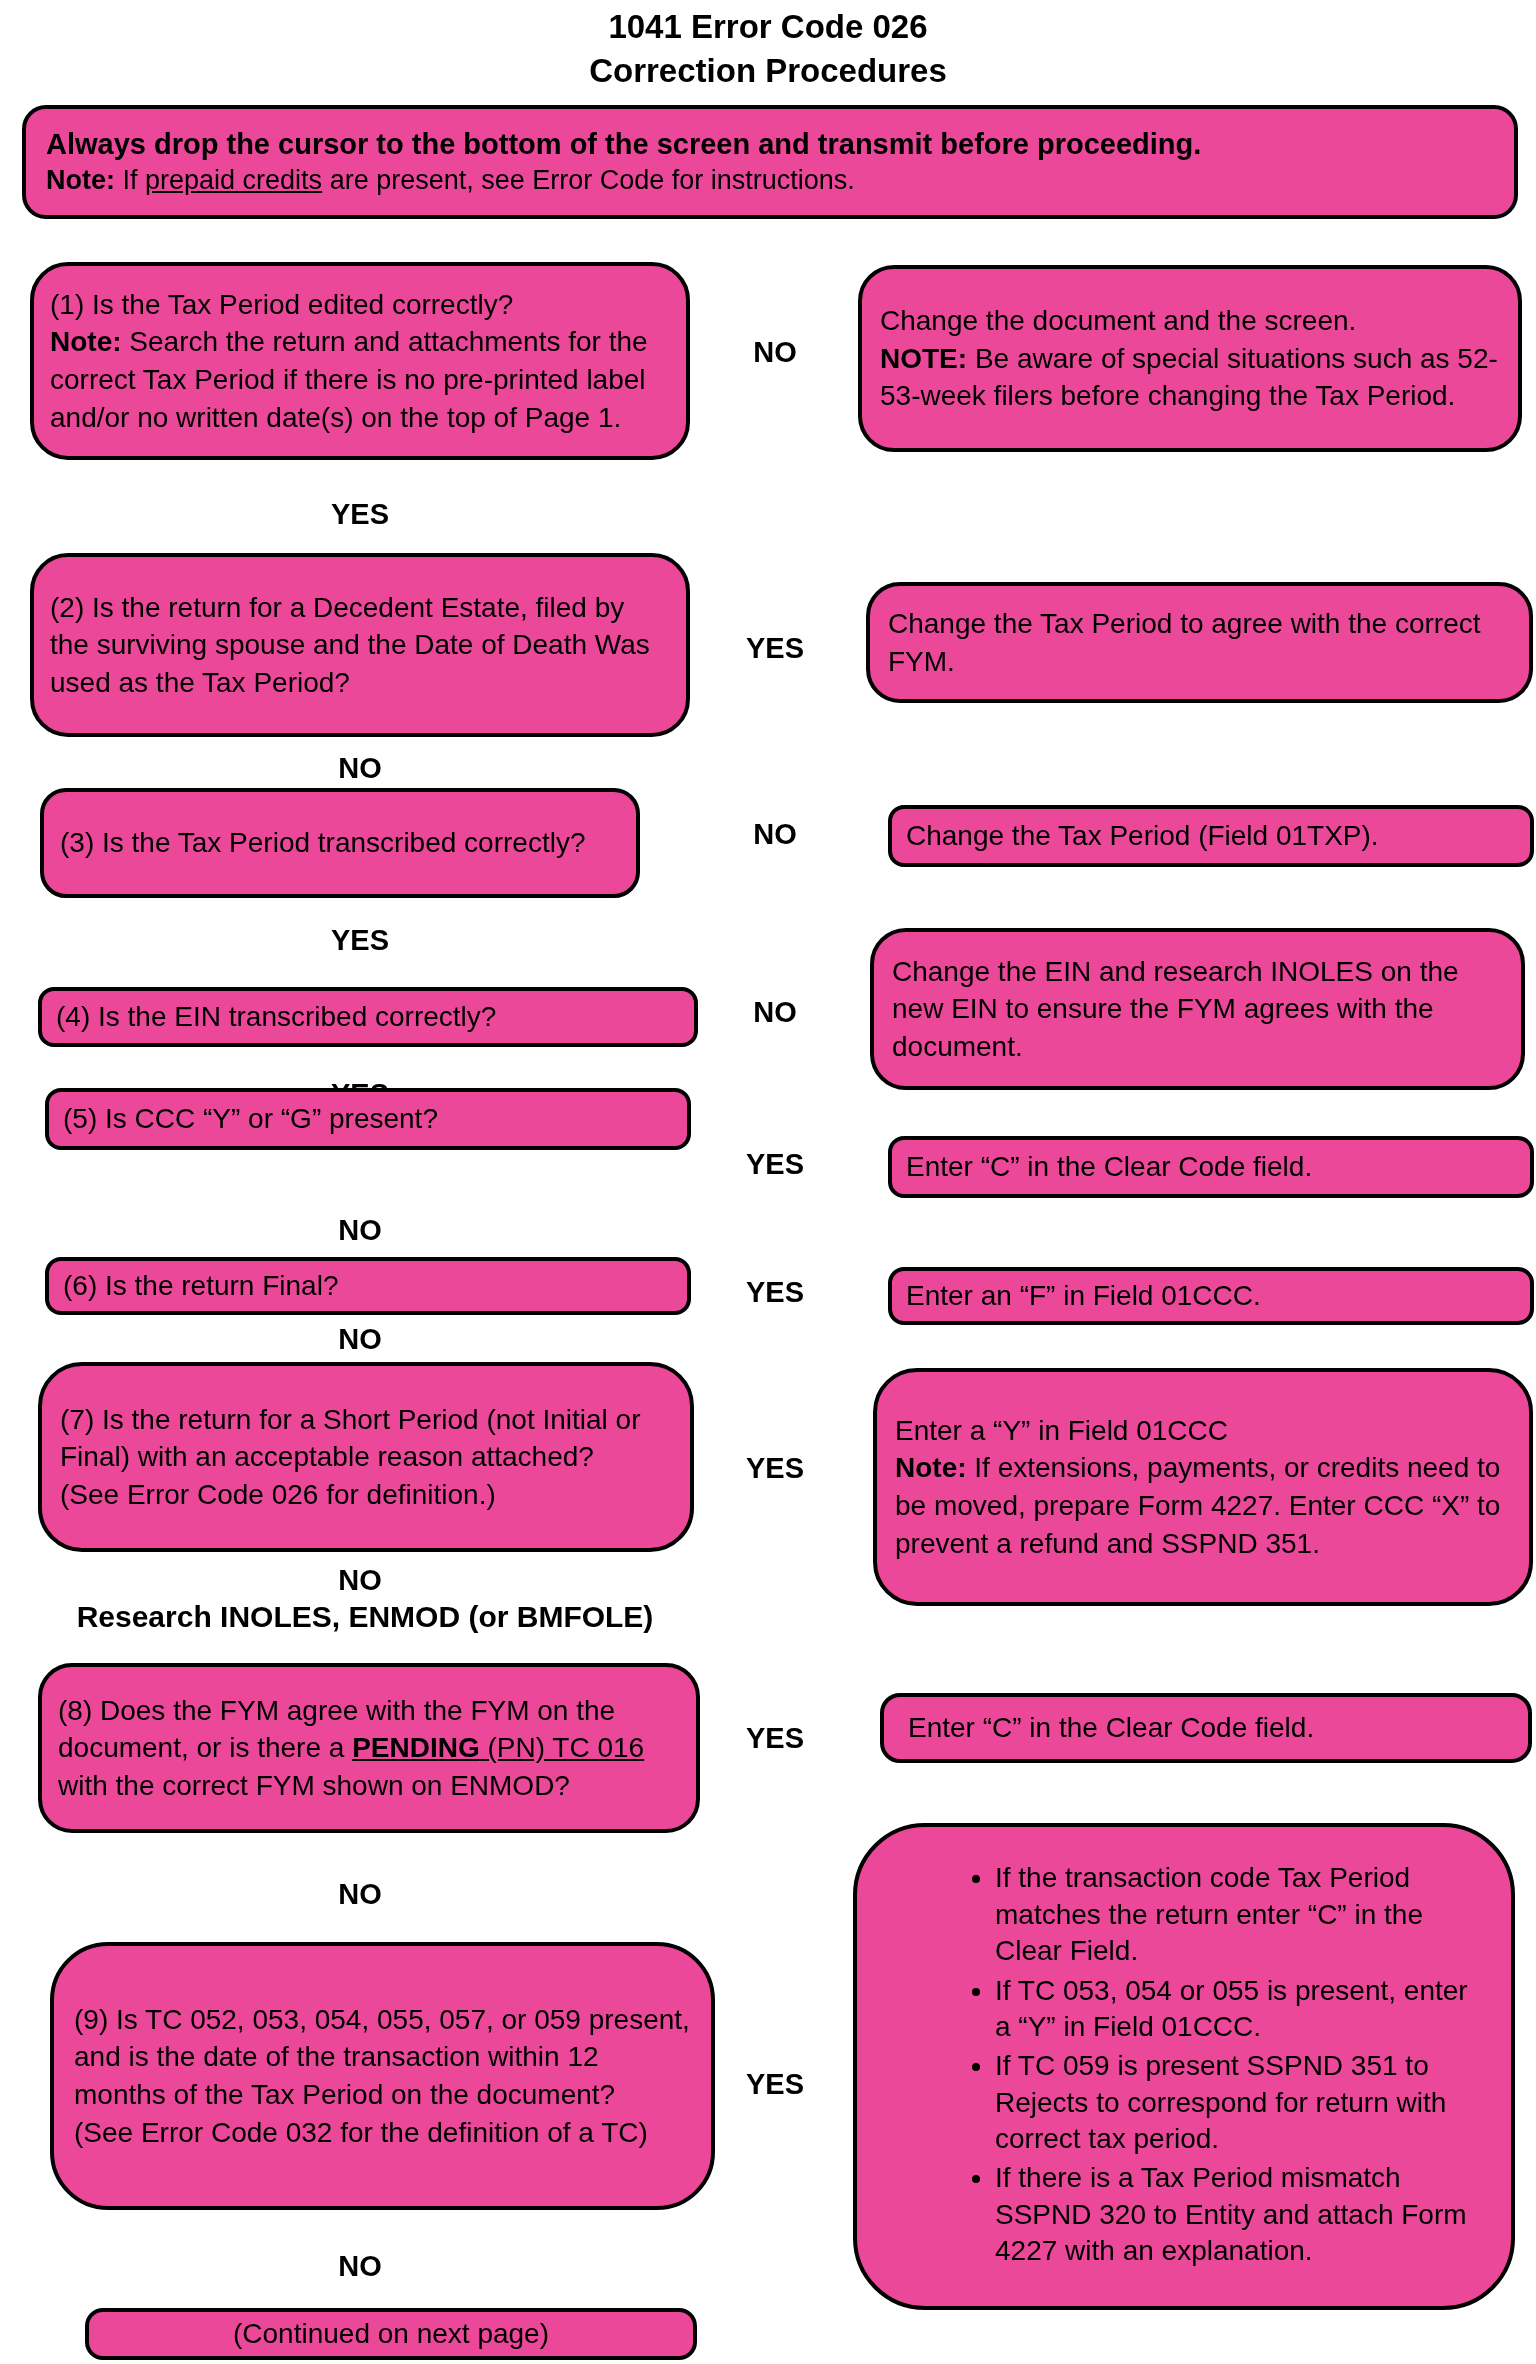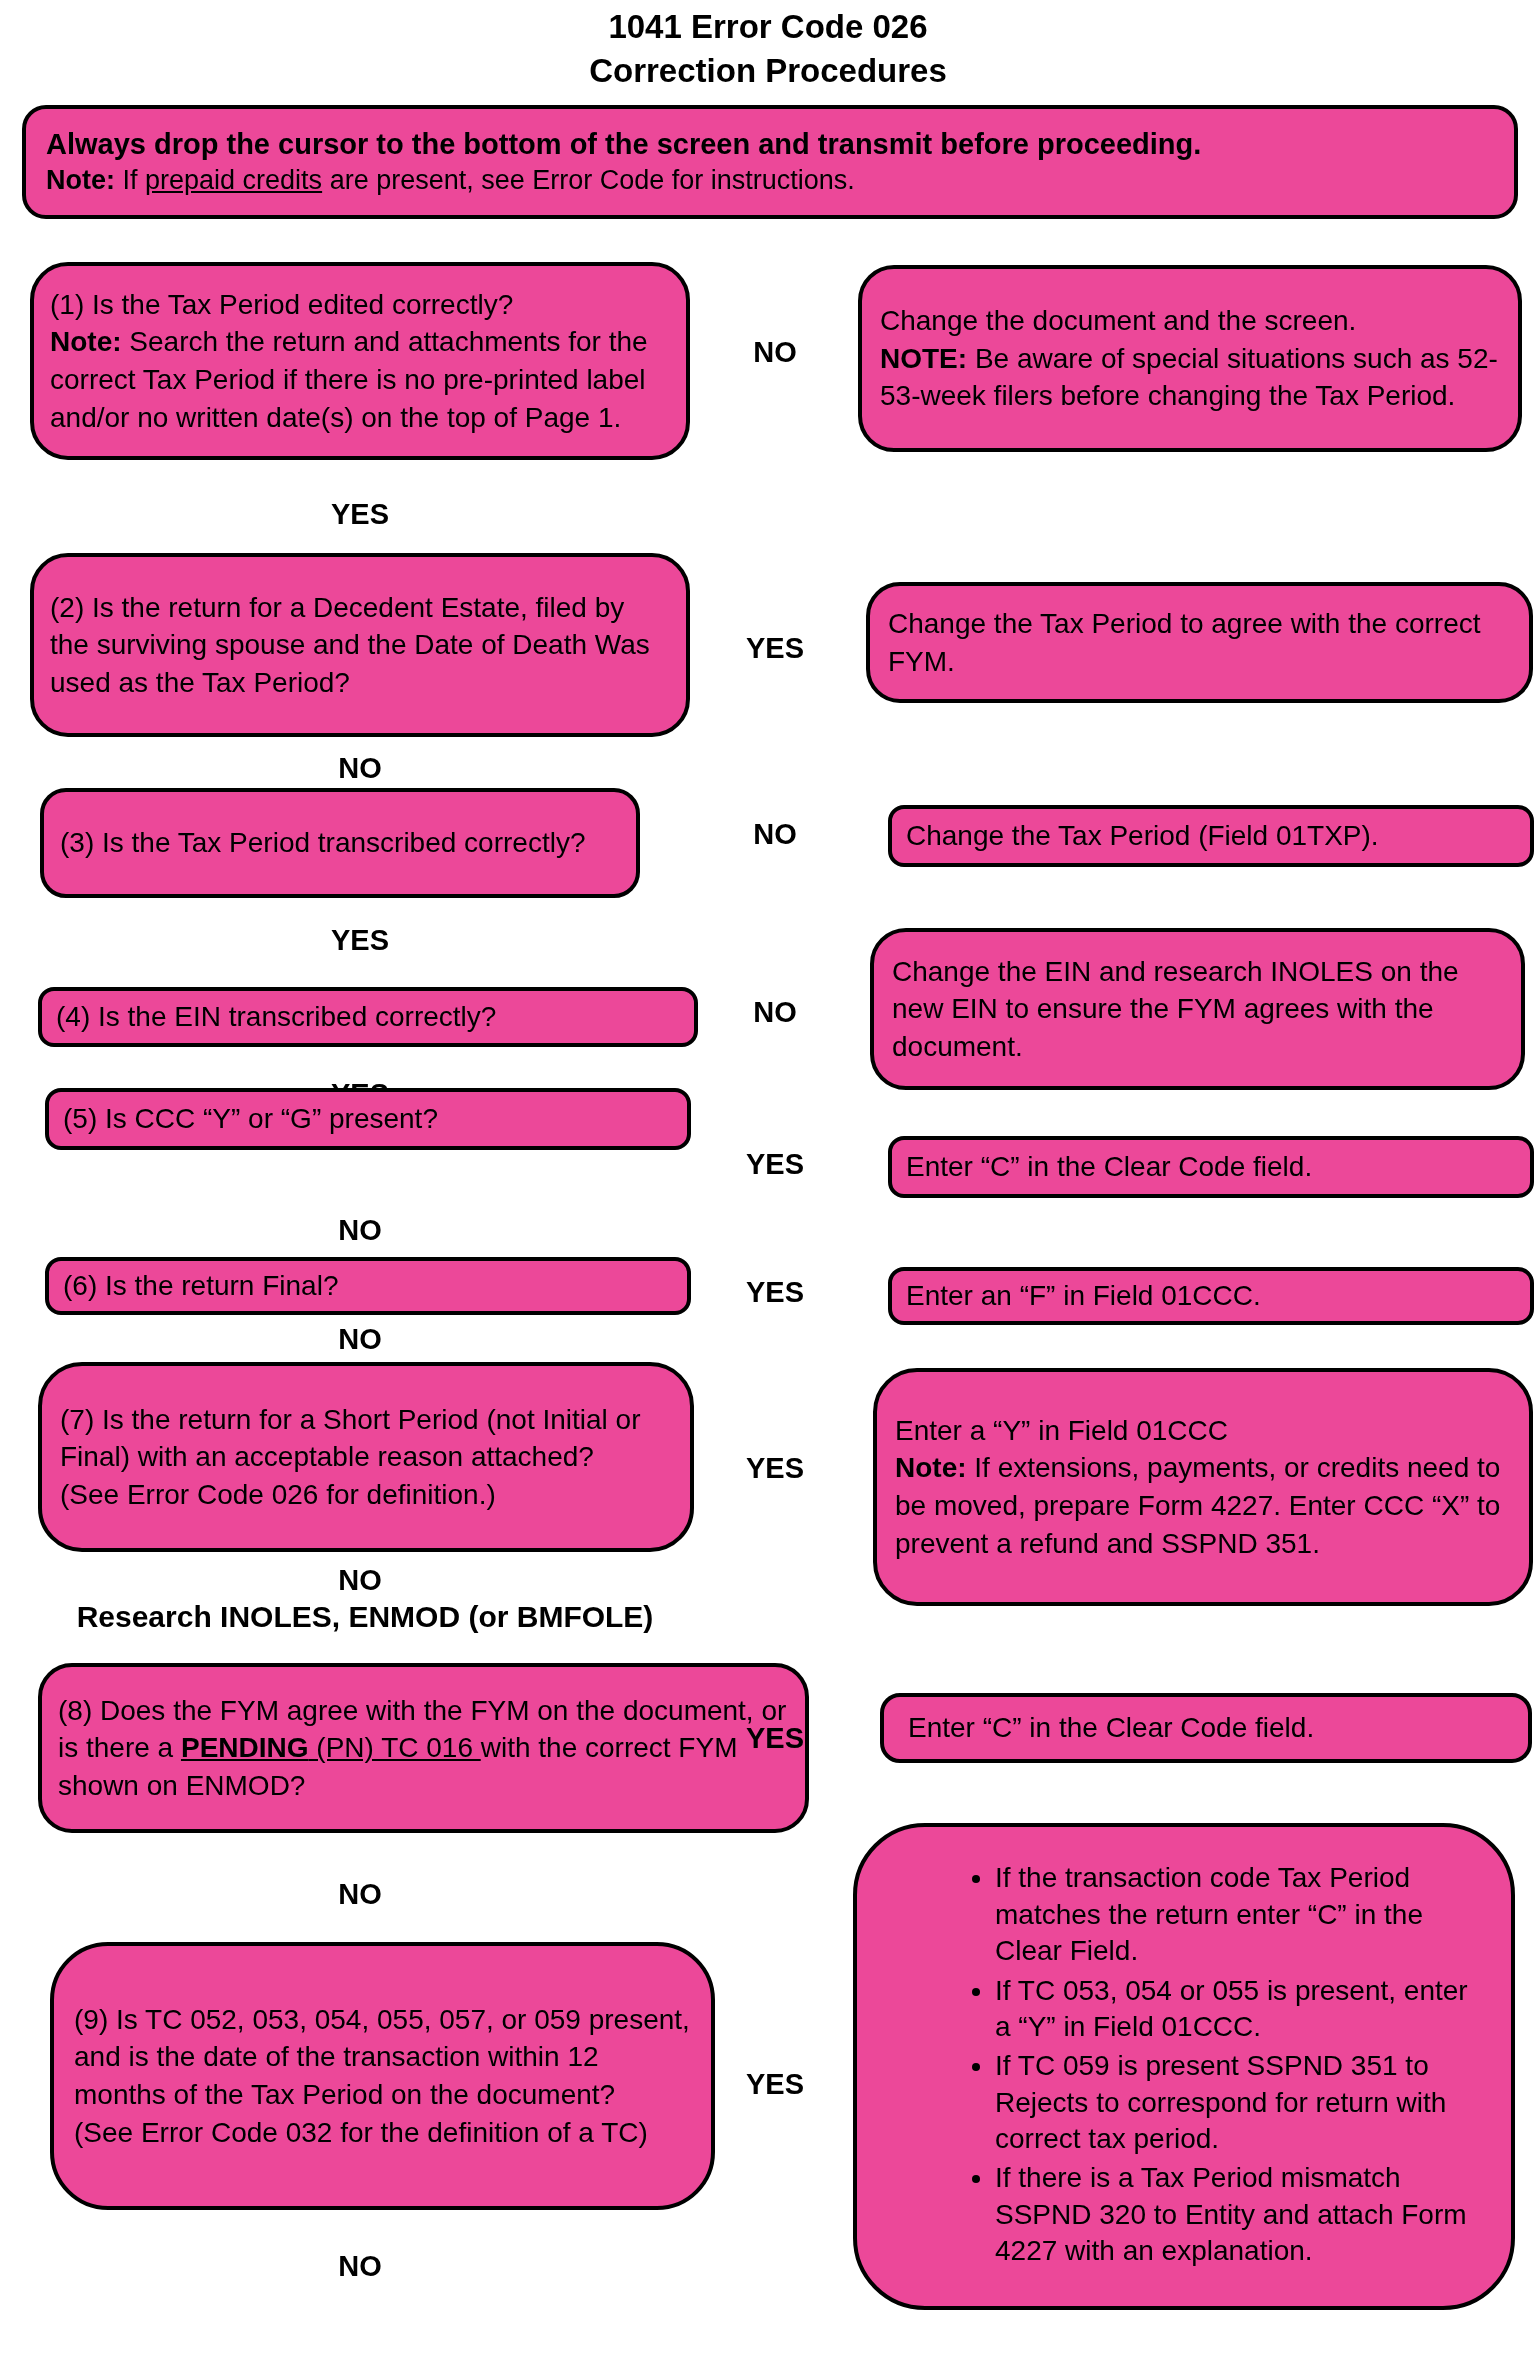--- a/index.html
+++ b/index.html
@@ -103,21 +103,21 @@
     <div>(See Error Code 026 for definition.)</div>
   </div>
   <div class="lbl side" style="top:1452px">YES</div>
   <div class="box txt" style="left:873px;top:1368px;width:660px;height:238px;border-radius:44px;padding:2px 18px">
     <div><span>Enter a “Y” in Field 01CCC</span><br>
       <span class="b">Note:</span><span> If extensions, payments, or credits need to be moved, prepare Form 4227.  Enter CCC “X” to prevent a refund and SSPND 351.</span></div>
   </div>
   <div class="lbl under-left" style="top:1564px">NO</div>
   <div class="research" style="top:1600px">Research INOLES, ENMOD (or BMFOLE)</div>
 
-  <div class="box txt" style="left:38px;top:1663px;width:771px;height:170px;border-radius:34px;padding:2px 16px">
+  <div class="box txt" style="left:38px;top:1663px;width:662px;height:170px;border-radius:34px;padding:2px 16px">
     <div><span>(8) Does the FYM agree with the FYM on the document, or is there a </span><span class="bu">PENDING</span><span class="u"> (PN) TC 016 </span><span>with the correct FYM shown on ENMOD?</span></div>
   </div>
   <div class="lbl side" style="top:1722px">YES</div>
   <div class="box txt" style="left:880px;top:1693px;width:652px;height:70px;border-radius:20px;padding:0 24px">
     <div>Enter “C” in the Clear Code field.</div>
   </div>
   <div class="lbl under-left" style="top:1878px">NO</div>
 
   <div class="box txt" style="left:50px;top:1942px;width:665px;height:268px;border-radius:58px;padding:2px 20px">
     <div>(9) Is TC 052, 053, 054, 055, 057, or 059 present, and is the date of the transaction within 12 months of the Tax Period on the document?</div>
@@ -127,14 +127,17 @@
   <div class="box" style="left:853px;top:1823px;width:662px;height:487px;border-radius:72px;padding:6px 0">
     <ul class="bullets">
       <li>If the transaction code Tax Period matches the return enter “C” in the Clear Field.</li>
       <li>If TC 053, 054 or 055 is present, enter a “Y” in Field 01CCC.</li>
       <li>If TC 059 is present SSPND 351 to Rejects to correspond for return with correct tax period.</li>
       <li>If there is a Tax Period mismatch SSPND 320 to Entity and attach Form 4227 with an explanation.</li>
     </ul>
   </div>
   <div class="lbl under-left" style="top:2250px">NO</div>
 
+  <div class="box txt centered-text" style="left:85px;top:2308px;width:612px;height:52px;border-radius:18px;padding:0 10px">
+    <div>(Continued on next page)</div>
+  </div>
 
 </div>
 
 </body></html>

